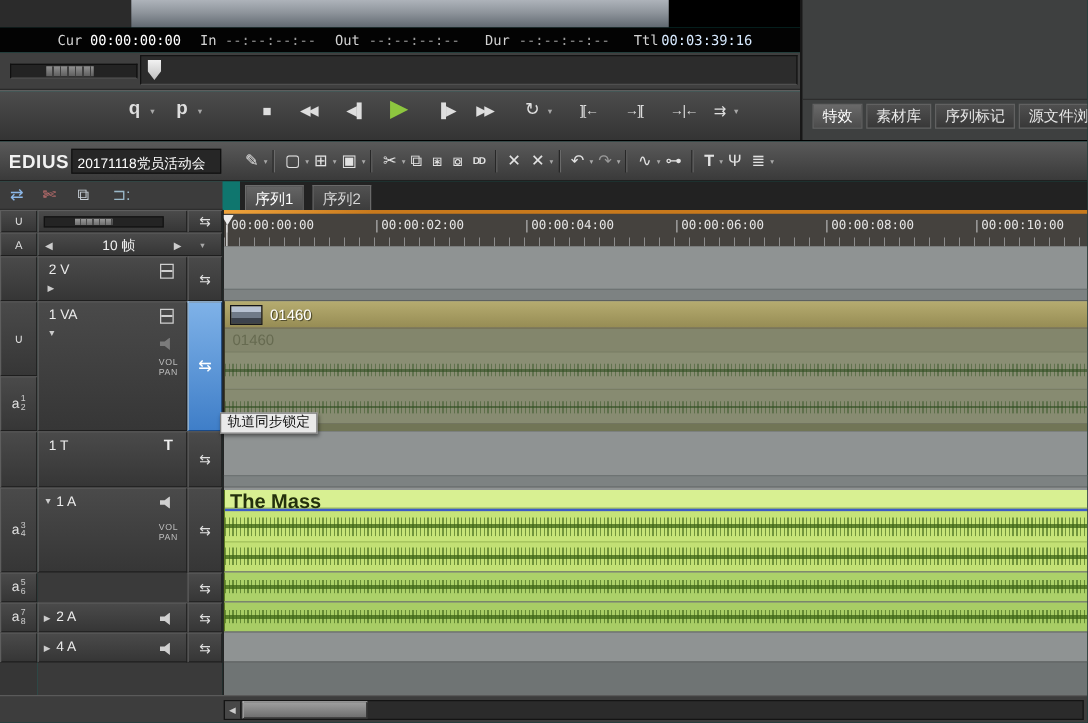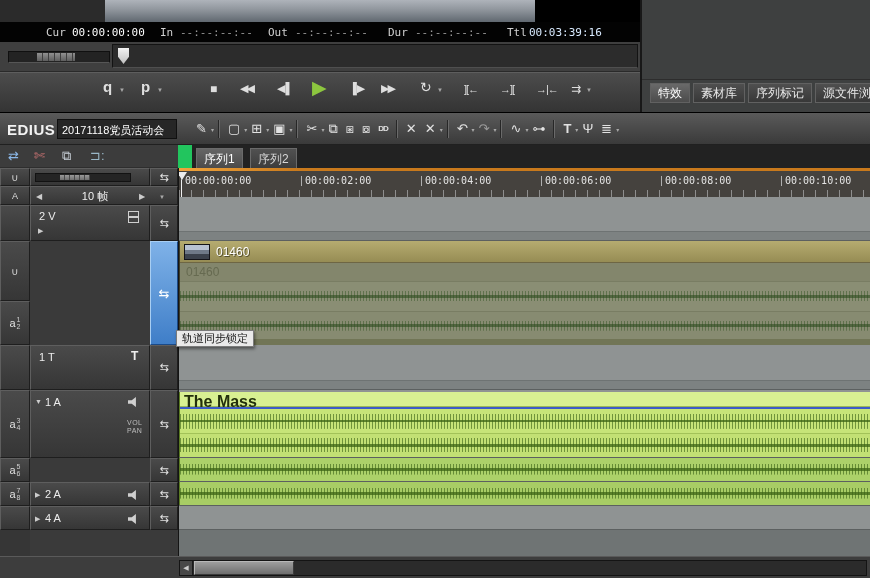--- a/index.html
+++ b/index.html
@@ -1,16 +1,16 @@
 <!DOCTYPE html>
 <html><head>
 <meta charset="utf-8">
 <style>
   html,body{margin:0;padding:0;background:#2a2a2a}
-  #app{position:relative;width:870px;height:578px;overflow:hidden;background:#22c55e;
+  #app{position:relative;width:870px;height:578px;overflow:hidden;background:#0f766e;
        font-family:"Liberation Sans","DejaVu Sans",sans-serif;color:#ddd;font-size:11px}
   .abs{position:absolute}
   .mono{font-family:"DejaVu Sans Mono",monospace}
   .cc{display:flex;align-items:center;justify-content:center}
   .cell{background:linear-gradient(#4a4a4a,#363636);border:1px solid #5e5e5e;
         border-right-color:#1e1e1e;border-bottom-color:#1e1e1e;box-sizing:border-box}
   .blue{background:linear-gradient(#7fb2e8,#3f7ec8)!important;
         border-color:#a8cef2 #1a4a88 #1a4a88 #a8cef2!important}
   .tc-l{color:#d2d2d2;font-size:11px}.tc-v{color:#fff;font-size:11px}
   .tc-d{color:#9a9a9a;font-size:11px}.tc-t{color:#d8eaff;font-size:11px}
@@ -234,20 +234,28 @@
 
     <div class="cell abs" style="left:0;top:37px;width:120px;height:36px">
       <span class="trk-label abs" style="left:8px;top:4px">2 V</span>
       <div class="winicon abs" style="left:97px;top:5px"></div>
       <span class="exp abs" style="left:7px;top:21px">▶</span>
     </div>
     <div class="cell abs cc" style="left:120px;top:37px;width:28px;height:36px">
         <span class="sync">⇆</span>
       </div>
 
+    <div class="cell abs" style="left:0;top:73px;width:120px;height:104px">
+      <span class="trk-label abs" style="left:8px;top:4px">1 VA</span>
+      <div class="winicon abs" style="left:97px;top:5px"></div>
+      <span class="exp abs" style="left:7px;top:22px">▼</span>
+      <div class="spk muted abs" style="left:97px;top:28px"></div>
+      <span class="vp abs" style="left:96px;top:45px">VOL</span>
+      <span class="vp abs" style="left:96px;top:53px">PAN</span>
+    </div>
     <div class="cell abs cc blue" style="left:120px;top:73px;width:28px;height:104px">
         <span class="sync" style="color:#fff;font-size:13px">⇆</span>
       </div>
 
     <div class="cell abs" style="left:0;top:177px;width:120px;height:45px">
       <span class="trk-label abs" style="left:8px;top:5px">1 T</span>
       <span class="abs" style="left:100px;top:3px;font-size:12px;font-weight:bold;color:#eee">T</span>
     </div>
     <div class="cell abs cc" style="left:120px;top:177px;width:28px;height:45px">
         <span class="sync">⇆</span>

